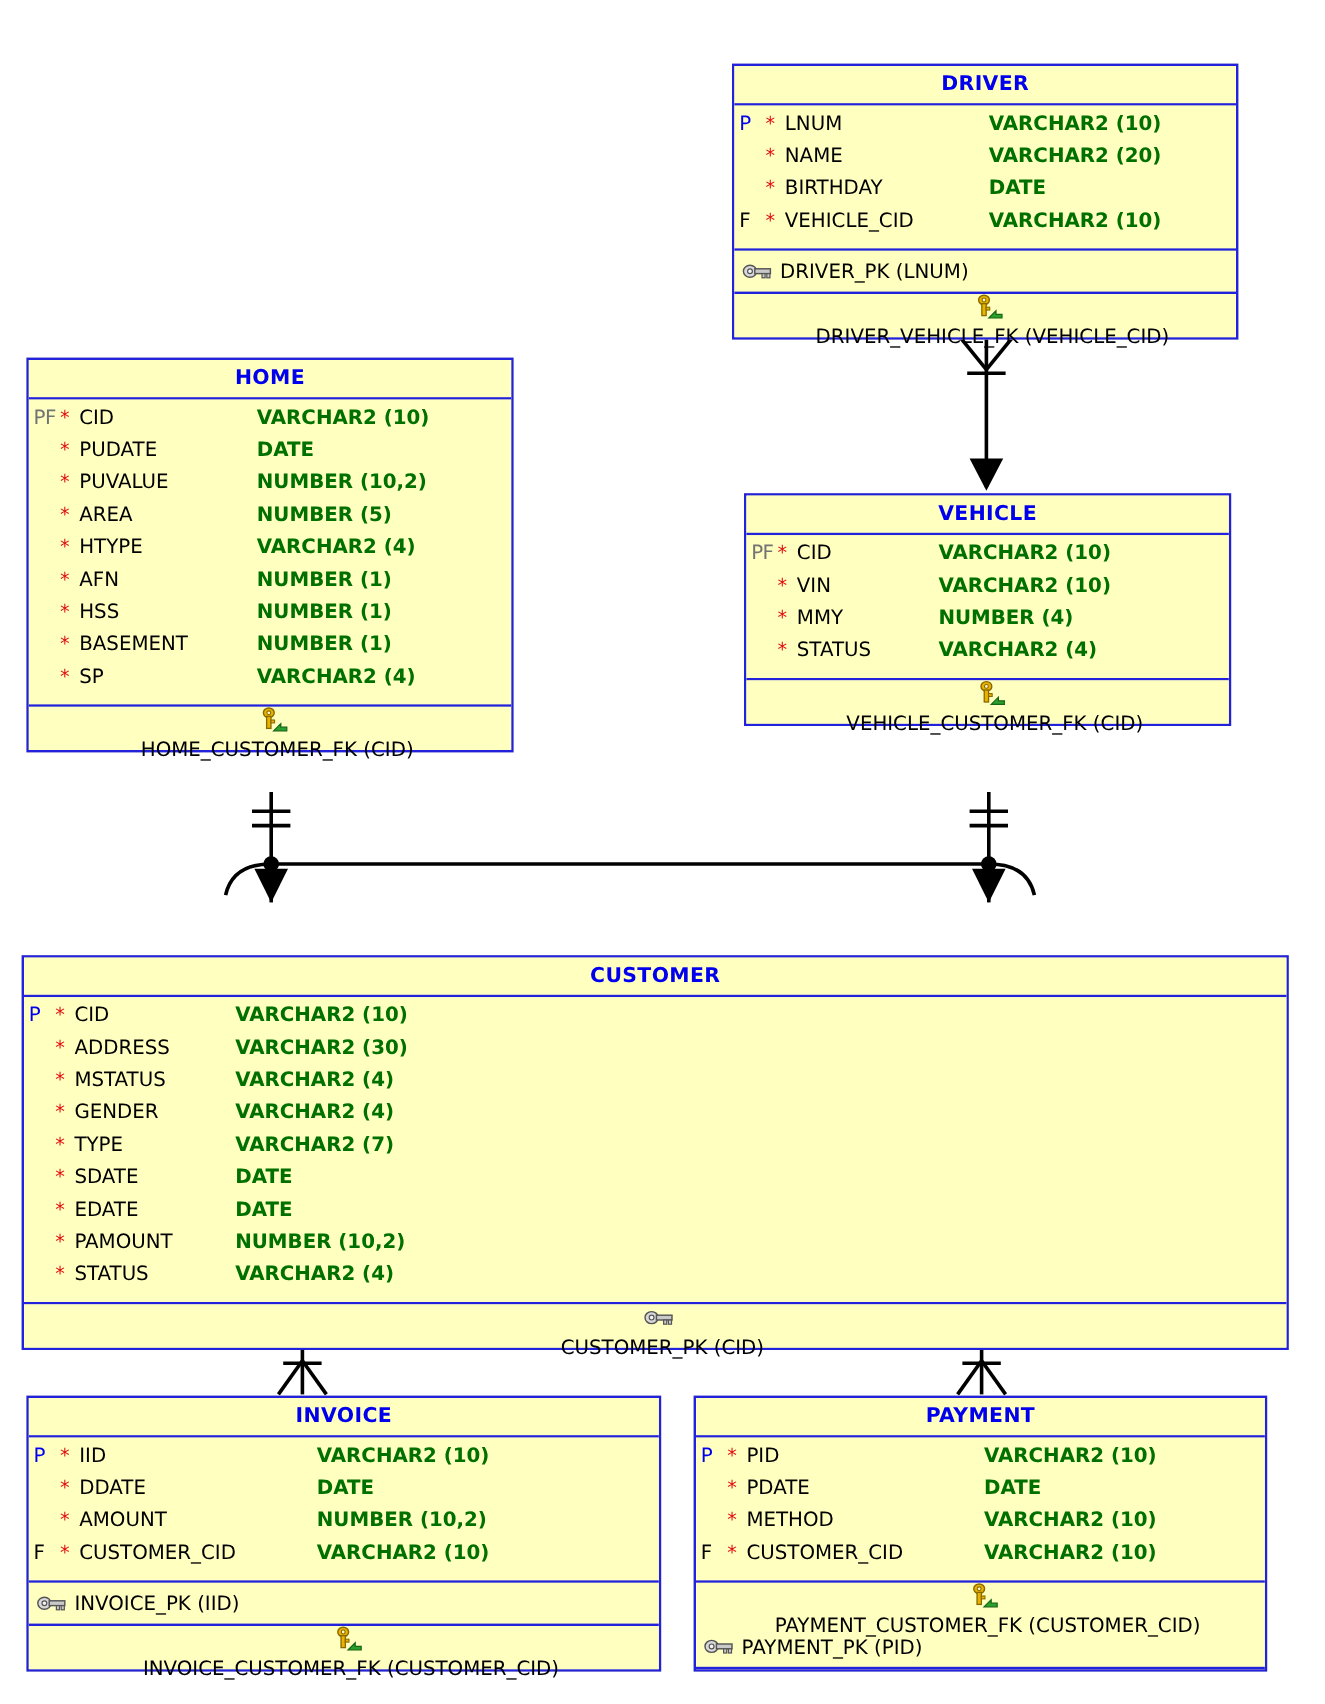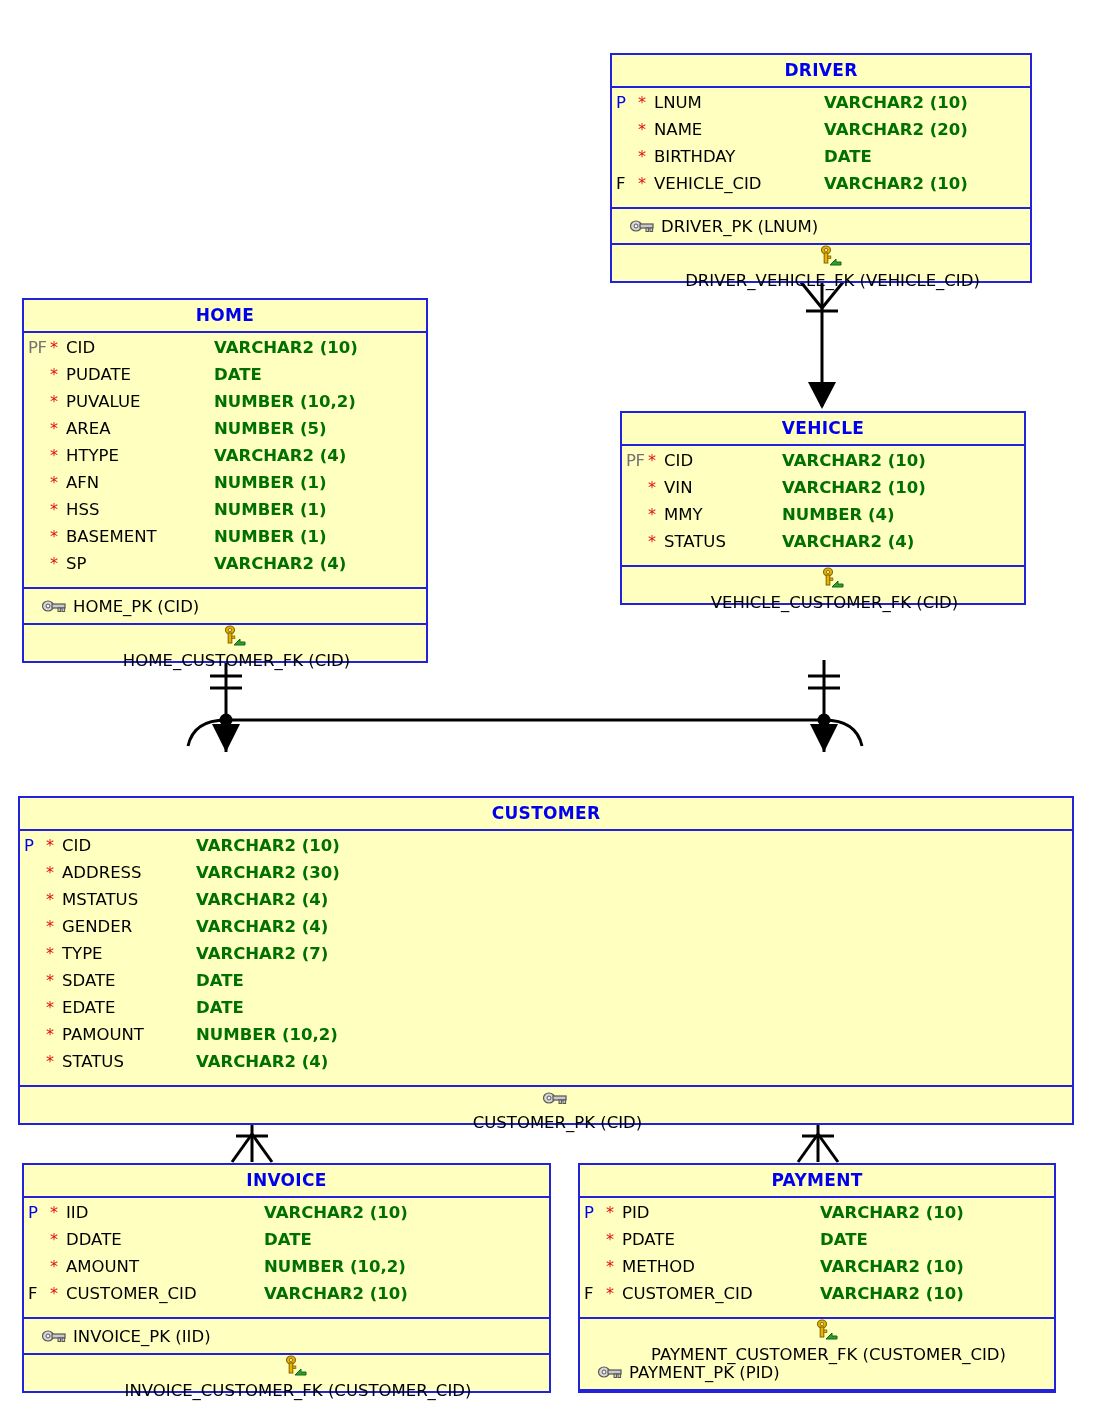--- a/index.html
+++ b/index.html
@@ -81,21 +81,21 @@
     font-weight: 600;
     position: absolute;
   }
   .attr-row { position: relative; }
 
   .key-section {
     box-sizing: border-box;
     height: 36px;
     display: flex;
     align-items: center;
-    padding-left: 17px;
+    padding-left: 6px;
     border-bottom: 2px solid #2222dd;
     background: #ffffc0;
     font-size: 16.5px;
     color: #000;
     white-space: nowrap;
   }
   .key-section.last { border-bottom: none; flex-direction: column; }
   .key-label { margin-left: 6px; }
 
   
@@ -271,261 +271,249 @@
         <span class="a-name">BASEMENT</span>
         <span class="a-type" style="left:190px;">NUMBER (1)</span>
       </div>
       <div class="attr-row">
         <span class="a-key"></span>
         <span class="a-star">*</span>
         <span class="a-name">SP</span>
         <span class="a-type" style="left:190px;">VARCHAR2 (4)</span>
       </div>
     </div>
-    <div class="key-section">
+    <div class="key-section last">
+      <span class="ico">
+        <svg width="26" height="22" viewBox="0 0 26 22">
+          <ellipse cx="9" cy="5" rx="4.5" ry="4" fill="#e8b400" stroke="#8a6a00" stroke-width="1.2"></ellipse>
+          <circle cx="9" cy="5" r="1.6" fill="#fff7d0" stroke="#8a6a00" stroke-width="0.9"></circle>
+          <rect x="7.2" y="8" width="3.6" height="10" fill="#e8b400" stroke="#8a6a00" stroke-width="1.1"></rect>
+          <rect x="10.8" y="11" width="3" height="2.4" fill="#e8b400" stroke="#8a6a00" stroke-width="0.9"></rect>
+          <path d="M 13 20 L 19 14 L 19 17 L 24 17 L 24 20 Z" fill="#2aa12a" stroke="#176617" stroke-width="1"></path>
+        </svg>
+      </span>
+      <span class="key-label">HOME_CUSTOMER_FK (CID)</span>
+    </div>
+  </div>
+
+  <div class="entity" style="left:620px; top:411px; width:406px;">
+    <div class="ent-title">VEHICLE</div>
+    <div class="attr-section">
+      <div class="attr-row">
+        <span class="a-key pfk">PF</span>
+        <span class="a-star">*</span>
+        <span class="a-name">CID</span>
+        <span class="a-type" style="left:160px;">VARCHAR2 (10)</span>
+      </div>
+      <div class="attr-row">
+        <span class="a-key"></span>
+        <span class="a-star">*</span>
+        <span class="a-name">VIN</span>
+        <span class="a-type" style="left:160px;">VARCHAR2 (10)</span>
+      </div>
+      <div class="attr-row">
+        <span class="a-key"></span>
+        <span class="a-star">*</span>
+        <span class="a-name">MMY</span>
+        <span class="a-type" style="left:160px;">NUMBER (4)</span>
+      </div>
+      <div class="attr-row">
+        <span class="a-key"></span>
+        <span class="a-star">*</span>
+        <span class="a-name">STATUS</span>
+        <span class="a-type" style="left:160px;">VARCHAR2 (4)</span>
+      </div>
+    </div>
+    <div class="key-section last">
+      <span class="ico">
+        <svg width="26" height="22" viewBox="0 0 26 22">
+          <ellipse cx="9" cy="5" rx="4.5" ry="4" fill="#e8b400" stroke="#8a6a00" stroke-width="1.2"></ellipse>
+          <circle cx="9" cy="5" r="1.6" fill="#fff7d0" stroke="#8a6a00" stroke-width="0.9"></circle>
+          <rect x="7.2" y="8" width="3.6" height="10" fill="#e8b400" stroke="#8a6a00" stroke-width="1.1"></rect>
+          <rect x="10.8" y="11" width="3" height="2.4" fill="#e8b400" stroke="#8a6a00" stroke-width="0.9"></rect>
+          <path d="M 13 20 L 19 14 L 19 17 L 24 17 L 24 20 Z" fill="#2aa12a" stroke="#176617" stroke-width="1"></path>
+        </svg>
+      </span>
+      <span class="key-label">VEHICLE_CUSTOMER_FK (CID)</span>
+    </div>
+  </div>
+
+  <div class="entity" style="left:18px; top:796px; width:1056px;">
+    <div class="ent-title">CUSTOMER</div>
+    <div class="attr-section">
+      <div class="attr-row">
+        <span class="a-key">P</span>
+        <span class="a-star">*</span>
+        <span class="a-name">CID</span>
+        <span class="a-type" style="left:176px;">VARCHAR2 (10)</span>
+      </div>
+      <div class="attr-row">
+        <span class="a-key"></span>
+        <span class="a-star">*</span>
+        <span class="a-name">ADDRESS</span>
+        <span class="a-type" style="left:176px;">VARCHAR2 (30)</span>
+      </div>
+      <div class="attr-row">
+        <span class="a-key"></span>
+        <span class="a-star">*</span>
+        <span class="a-name">MSTATUS</span>
+        <span class="a-type" style="left:176px;">VARCHAR2 (4)</span>
+      </div>
+      <div class="attr-row">
+        <span class="a-key"></span>
+        <span class="a-star">*</span>
+        <span class="a-name">GENDER</span>
+        <span class="a-type" style="left:176px;">VARCHAR2 (4)</span>
+      </div>
+      <div class="attr-row">
+        <span class="a-key"></span>
+        <span class="a-star">*</span>
+        <span class="a-name">TYPE</span>
+        <span class="a-type" style="left:176px;">VARCHAR2 (7)</span>
+      </div>
+      <div class="attr-row">
+        <span class="a-key"></span>
+        <span class="a-star">*</span>
+        <span class="a-name">SDATE</span>
+        <span class="a-type" style="left:176px;">DATE</span>
+      </div>
+      <div class="attr-row">
+        <span class="a-key"></span>
+        <span class="a-star">*</span>
+        <span class="a-name">EDATE</span>
+        <span class="a-type" style="left:176px;">DATE</span>
+      </div>
+      <div class="attr-row">
+        <span class="a-key"></span>
+        <span class="a-star">*</span>
+        <span class="a-name">PAMOUNT</span>
+        <span class="a-type" style="left:176px;">NUMBER (10,2)</span>
+      </div>
+      <div class="attr-row">
+        <span class="a-key"></span>
+        <span class="a-star">*</span>
+        <span class="a-name">STATUS</span>
+        <span class="a-type" style="left:176px;">VARCHAR2 (4)</span>
+      </div>
+    </div>
+    <div class="key-section last">
       <span class="ico">
         <svg width="26" height="22" viewBox="0 0 26 22">
           <ellipse cx="7" cy="11" rx="5.5" ry="5" fill="#d9d9d9" stroke="#555" stroke-width="1.2"></ellipse>
           <circle cx="7" cy="11" r="2" fill="#f4f4f4" stroke="#555" stroke-width="1"></circle>
           <rect x="11" y="9" width="13" height="4" fill="#c9c9c9" stroke="#555" stroke-width="1.2"></rect>
           <rect x="17" y="13" width="2.6" height="3.5" fill="#c9c9c9" stroke="#555" stroke-width="1"></rect>
           <rect x="21" y="13" width="2.6" height="3.5" fill="#c9c9c9" stroke="#555" stroke-width="1"></rect>
         </svg>
       </span>
-      <span class="key-label">HOME_PK (CID)</span>
+      <span class="key-label">CUSTOMER_PK (CID)</span>
+    </div>
+  </div>
+
+  <div class="entity" style="left:22px; top:1163px; width:529px;">
+    <div class="ent-title">INVOICE</div>
+    <div class="attr-section">
+      <div class="attr-row">
+        <span class="a-key">P</span>
+        <span class="a-star">*</span>
+        <span class="a-name">IID</span>
+        <span class="a-type" style="left:240px;">VARCHAR2 (10)</span>
+      </div>
+      <div class="attr-row">
+        <span class="a-key"></span>
+        <span class="a-star">*</span>
+        <span class="a-name">DDATE</span>
+        <span class="a-type" style="left:240px;">DATE</span>
+      </div>
+      <div class="attr-row">
+        <span class="a-key"></span>
+        <span class="a-star">*</span>
+        <span class="a-name">AMOUNT</span>
+        <span class="a-type" style="left:240px;">NUMBER (10,2)</span>
+      </div>
+      <div class="attr-row">
+        <span class="a-key fk-only">F</span>
+        <span class="a-star">*</span>
+        <span class="a-name">CUSTOMER_CID</span>
+        <span class="a-type" style="left:240px;">VARCHAR2 (10)</span>
+      </div>
+    </div>
+    <div class="key-section">
+      <span class="ico">
+        <svg width="26" height="22" viewBox="0 0 26 22">
+          <ellipse cx="7" cy="11" rx="5.5" ry="5" fill="#d9d9d9" stroke="#555" stroke-width="1.2"></ellipse>
+          <circle cx="7" cy="11" r="2" fill="#f4f4f4" stroke="#555" stroke-width="1"></circle>
+          <rect x="11" y="9" width="13" height="4" fill="#c9c9c9" stroke="#555" stroke-width="1.2"></rect>
+          <rect x="17" y="13" width="2.6" height="3.5" fill="#c9c9c9" stroke="#555" stroke-width="1"></rect>
+          <rect x="21" y="13" width="2.6" height="3.5" fill="#c9c9c9" stroke="#555" stroke-width="1"></rect>
+        </svg>
+      </span>
+      <span class="key-label">INVOICE_PK (IID)</span>
     </div>
     <div class="key-section last">
       <span class="ico">
         <svg width="26" height="22" viewBox="0 0 26 22">
           <ellipse cx="9" cy="5" rx="4.5" ry="4" fill="#e8b400" stroke="#8a6a00" stroke-width="1.2"></ellipse>
           <circle cx="9" cy="5" r="1.6" fill="#fff7d0" stroke="#8a6a00" stroke-width="0.9"></circle>
           <rect x="7.2" y="8" width="3.6" height="10" fill="#e8b400" stroke="#8a6a00" stroke-width="1.1"></rect>
           <rect x="10.8" y="11" width="3" height="2.4" fill="#e8b400" stroke="#8a6a00" stroke-width="0.9"></rect>
           <path d="M 13 20 L 19 14 L 19 17 L 24 17 L 24 20 Z" fill="#2aa12a" stroke="#176617" stroke-width="1"></path>
         </svg>
       </span>
-      <span class="key-label">HOME_CUSTOMER_FK (CID)</span>
+      <span class="key-label">INVOICE_CUSTOMER_FK (CUSTOMER_CID)</span>
     </div>
   </div>
 
-  <div class="entity" style="left:620px; top:411px; width:406px;">
-    <div class="ent-title">VEHICLE</div>
+  <div class="entity" style="left:578px; top:1163px; width:478px;">
+    <div class="ent-title">PAYMENT</div>
     <div class="attr-section">
       <div class="attr-row">
-        <span class="a-key pfk">PF</span>
-        <span class="a-star">*</span>
-        <span class="a-name">CID</span>
-        <span class="a-type" style="left:160px;">VARCHAR2 (10)</span>
-      </div>
-      <div class="attr-row">
-        <span class="a-key"></span>
-        <span class="a-star">*</span>
-        <span class="a-name">VIN</span>
-        <span class="a-type" style="left:160px;">VARCHAR2 (10)</span>
-      </div>
-      <div class="attr-row">
-        <span class="a-key"></span>
-        <span class="a-star">*</span>
-        <span class="a-name">MMY</span>
-        <span class="a-type" style="left:160px;">NUMBER (4)</span>
-      </div>
-      <div class="attr-row">
-        <span class="a-key"></span>
-        <span class="a-star">*</span>
-        <span class="a-name">STATUS</span>
-        <span class="a-type" style="left:160px;">VARCHAR2 (4)</span>
+        <span class="a-key">P</span>
+        <span class="a-star">*</span>
+        <span class="a-name">PID</span>
+        <span class="a-type" style="left:240px;">VARCHAR2 (10)</span>
+      </div>
+      <div class="attr-row">
+        <span class="a-key"></span>
+        <span class="a-star">*</span>
+        <span class="a-name">PDATE</span>
+        <span class="a-type" style="left:240px;">DATE</span>
+      </div>
+      <div class="attr-row">
+        <span class="a-key"></span>
+        <span class="a-star">*</span>
+        <span class="a-name">METHOD</span>
+        <span class="a-type" style="left:240px;">VARCHAR2 (10)</span>
+      </div>
+      <div class="attr-row">
+        <span class="a-key fk-only">F</span>
+        <span class="a-star">*</span>
+        <span class="a-name">CUSTOMER_CID</span>
+        <span class="a-type" style="left:240px;">VARCHAR2 (10)</span>
       </div>
     </div>
     <div class="key-section last">
       <span class="ico">
         <svg width="26" height="22" viewBox="0 0 26 22">
           <ellipse cx="9" cy="5" rx="4.5" ry="4" fill="#e8b400" stroke="#8a6a00" stroke-width="1.2"></ellipse>
           <circle cx="9" cy="5" r="1.6" fill="#fff7d0" stroke="#8a6a00" stroke-width="0.9"></circle>
           <rect x="7.2" y="8" width="3.6" height="10" fill="#e8b400" stroke="#8a6a00" stroke-width="1.1"></rect>
           <rect x="10.8" y="11" width="3" height="2.4" fill="#e8b400" stroke="#8a6a00" stroke-width="0.9"></rect>
           <path d="M 13 20 L 19 14 L 19 17 L 24 17 L 24 20 Z" fill="#2aa12a" stroke="#176617" stroke-width="1"></path>
         </svg>
       </span>
-      <span class="key-label">VEHICLE_CUSTOMER_FK (CID)</span>
-    </div>
-  </div>
-
-  <div class="entity" style="left:18px; top:796px; width:1056px;">
-    <div class="ent-title">CUSTOMER</div>
-    <div class="attr-section">
-      <div class="attr-row">
-        <span class="a-key">P</span>
-        <span class="a-star">*</span>
-        <span class="a-name">CID</span>
-        <span class="a-type" style="left:176px;">VARCHAR2 (10)</span>
-      </div>
-      <div class="attr-row">
-        <span class="a-key"></span>
-        <span class="a-star">*</span>
-        <span class="a-name">ADDRESS</span>
-        <span class="a-type" style="left:176px;">VARCHAR2 (30)</span>
-      </div>
-      <div class="attr-row">
-        <span class="a-key"></span>
-        <span class="a-star">*</span>
-        <span class="a-name">MSTATUS</span>
-        <span class="a-type" style="left:176px;">VARCHAR2 (4)</span>
-      </div>
-      <div class="attr-row">
-        <span class="a-key"></span>
-        <span class="a-star">*</span>
-        <span class="a-name">GENDER</span>
-        <span class="a-type" style="left:176px;">VARCHAR2 (4)</span>
-      </div>
-      <div class="attr-row">
-        <span class="a-key"></span>
-        <span class="a-star">*</span>
-        <span class="a-name">TYPE</span>
-        <span class="a-type" style="left:176px;">VARCHAR2 (7)</span>
-      </div>
-      <div class="attr-row">
-        <span class="a-key"></span>
-        <span class="a-star">*</span>
-        <span class="a-name">SDATE</span>
-        <span class="a-type" style="left:176px;">DATE</span>
-      </div>
-      <div class="attr-row">
-        <span class="a-key"></span>
-        <span class="a-star">*</span>
-        <span class="a-name">EDATE</span>
-        <span class="a-type" style="left:176px;">DATE</span>
-      </div>
-      <div class="attr-row">
-        <span class="a-key"></span>
-        <span class="a-star">*</span>
-        <span class="a-name">PAMOUNT</span>
-        <span class="a-type" style="left:176px;">NUMBER (10,2)</span>
-      </div>
-      <div class="attr-row">
-        <span class="a-key"></span>
-        <span class="a-star">*</span>
-        <span class="a-name">STATUS</span>
-        <span class="a-type" style="left:176px;">VARCHAR2 (4)</span>
-      </div>
-    </div>
-    <div class="key-section last">
+      <span class="key-label">PAYMENT_CUSTOMER_FK (CUSTOMER_CID)</span>
+    </div>
+    <div class="key-section">
       <span class="ico">
         <svg width="26" height="22" viewBox="0 0 26 22">
           <ellipse cx="7" cy="11" rx="5.5" ry="5" fill="#d9d9d9" stroke="#555" stroke-width="1.2"></ellipse>
           <circle cx="7" cy="11" r="2" fill="#f4f4f4" stroke="#555" stroke-width="1"></circle>
           <rect x="11" y="9" width="13" height="4" fill="#c9c9c9" stroke="#555" stroke-width="1.2"></rect>
           <rect x="17" y="13" width="2.6" height="3.5" fill="#c9c9c9" stroke="#555" stroke-width="1"></rect>
           <rect x="21" y="13" width="2.6" height="3.5" fill="#c9c9c9" stroke="#555" stroke-width="1"></rect>
         </svg>
       </span>
-      <span class="key-label">CUSTOMER_PK (CID)</span>
+      <span class="key-label">PAYMENT_PK (PID)</span>
     </div>
   </div>
 
-  <div class="entity" style="left:22px; top:1163px; width:529px;">
-    <div class="ent-title">INVOICE</div>
-    <div class="attr-section">
-      <div class="attr-row">
-        <span class="a-key">P</span>
-        <span class="a-star">*</span>
-        <span class="a-name">IID</span>
-        <span class="a-type" style="left:240px;">VARCHAR2 (10)</span>
-      </div>
-      <div class="attr-row">
-        <span class="a-key"></span>
-        <span class="a-star">*</span>
-        <span class="a-name">DDATE</span>
-        <span class="a-type" style="left:240px;">DATE</span>
-      </div>
-      <div class="attr-row">
-        <span class="a-key"></span>
-        <span class="a-star">*</span>
-        <span class="a-name">AMOUNT</span>
-        <span class="a-type" style="left:240px;">NUMBER (10,2)</span>
-      </div>
-      <div class="attr-row">
-        <span class="a-key fk-only">F</span>
-        <span class="a-star">*</span>
-        <span class="a-name">CUSTOMER_CID</span>
-        <span class="a-type" style="left:240px;">VARCHAR2 (10)</span>
-      </div>
-    </div>
-    <div class="key-section">
-      <span class="ico">
-        <svg width="26" height="22" viewBox="0 0 26 22">
-          <ellipse cx="7" cy="11" rx="5.5" ry="5" fill="#d9d9d9" stroke="#555" stroke-width="1.2"></ellipse>
-          <circle cx="7" cy="11" r="2" fill="#f4f4f4" stroke="#555" stroke-width="1"></circle>
-          <rect x="11" y="9" width="13" height="4" fill="#c9c9c9" stroke="#555" stroke-width="1.2"></rect>
-          <rect x="17" y="13" width="2.6" height="3.5" fill="#c9c9c9" stroke="#555" stroke-width="1"></rect>
-          <rect x="21" y="13" width="2.6" height="3.5" fill="#c9c9c9" stroke="#555" stroke-width="1"></rect>
-        </svg>
-      </span>
-      <span class="key-label">INVOICE_PK (IID)</span>
-    </div>
-    <div class="key-section last">
-      <span class="ico">
-        <svg width="26" height="22" viewBox="0 0 26 22">
-          <ellipse cx="9" cy="5" rx="4.5" ry="4" fill="#e8b400" stroke="#8a6a00" stroke-width="1.2"></ellipse>
-          <circle cx="9" cy="5" r="1.6" fill="#fff7d0" stroke="#8a6a00" stroke-width="0.9"></circle>
-          <rect x="7.2" y="8" width="3.6" height="10" fill="#e8b400" stroke="#8a6a00" stroke-width="1.1"></rect>
-          <rect x="10.8" y="11" width="3" height="2.4" fill="#e8b400" stroke="#8a6a00" stroke-width="0.9"></rect>
-          <path d="M 13 20 L 19 14 L 19 17 L 24 17 L 24 20 Z" fill="#2aa12a" stroke="#176617" stroke-width="1"></path>
-        </svg>
-      </span>
-      <span class="key-label">INVOICE_CUSTOMER_FK (CUSTOMER_CID)</span>
-    </div>
-  </div>
-
-  <div class="entity" style="left:578px; top:1163px; width:478px;">
-    <div class="ent-title">PAYMENT</div>
-    <div class="attr-section">
-      <div class="attr-row">
-        <span class="a-key">P</span>
-        <span class="a-star">*</span>
-        <span class="a-name">PID</span>
-        <span class="a-type" style="left:240px;">VARCHAR2 (10)</span>
-      </div>
-      <div class="attr-row">
-        <span class="a-key"></span>
-        <span class="a-star">*</span>
-        <span class="a-name">PDATE</span>
-        <span class="a-type" style="left:240px;">DATE</span>
-      </div>
-      <div class="attr-row">
-        <span class="a-key"></span>
-        <span class="a-star">*</span>
-        <span class="a-name">METHOD</span>
-        <span class="a-type" style="left:240px;">VARCHAR2 (10)</span>
-      </div>
-      <div class="attr-row">
-        <span class="a-key fk-only">F</span>
-        <span class="a-star">*</span>
-        <span class="a-name">CUSTOMER_CID</span>
-        <span class="a-type" style="left:240px;">VARCHAR2 (10)</span>
-      </div>
-    </div>
-    <div class="key-section last">
-      <span class="ico">
-        <svg width="26" height="22" viewBox="0 0 26 22">
-          <ellipse cx="9" cy="5" rx="4.5" ry="4" fill="#e8b400" stroke="#8a6a00" stroke-width="1.2"></ellipse>
-          <circle cx="9" cy="5" r="1.6" fill="#fff7d0" stroke="#8a6a00" stroke-width="0.9"></circle>
-          <rect x="7.2" y="8" width="3.6" height="10" fill="#e8b400" stroke="#8a6a00" stroke-width="1.1"></rect>
-          <rect x="10.8" y="11" width="3" height="2.4" fill="#e8b400" stroke="#8a6a00" stroke-width="0.9"></rect>
-          <path d="M 13 20 L 19 14 L 19 17 L 24 17 L 24 20 Z" fill="#2aa12a" stroke="#176617" stroke-width="1"></path>
-        </svg>
-      </span>
-      <span class="key-label">PAYMENT_CUSTOMER_FK (CUSTOMER_CID)</span>
-    </div>
-    <div class="key-section">
-      <span class="ico">
-        <svg width="26" height="22" viewBox="0 0 26 22">
-          <ellipse cx="7" cy="11" rx="5.5" ry="5" fill="#d9d9d9" stroke="#555" stroke-width="1.2"></ellipse>
-          <circle cx="7" cy="11" r="2" fill="#f4f4f4" stroke="#555" stroke-width="1"></circle>
-          <rect x="11" y="9" width="13" height="4" fill="#c9c9c9" stroke="#555" stroke-width="1.2"></rect>
-          <rect x="17" y="13" width="2.6" height="3.5" fill="#c9c9c9" stroke="#555" stroke-width="1"></rect>
-          <rect x="21" y="13" width="2.6" height="3.5" fill="#c9c9c9" stroke="#555" stroke-width="1"></rect>
-        </svg>
-      </span>
-      <span class="key-label">PAYMENT_PK (PID)</span>
-    </div>
-  </div>
-
 </div>
 
 </body></html>

